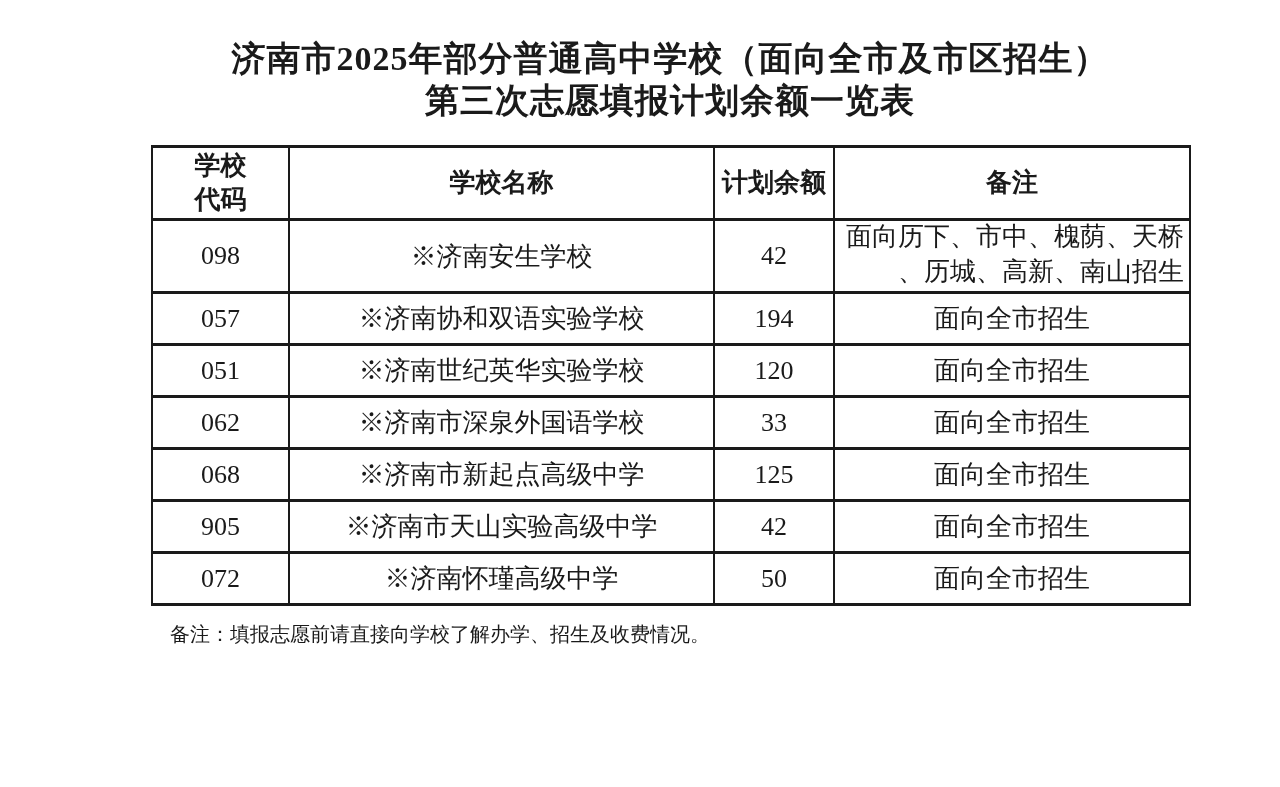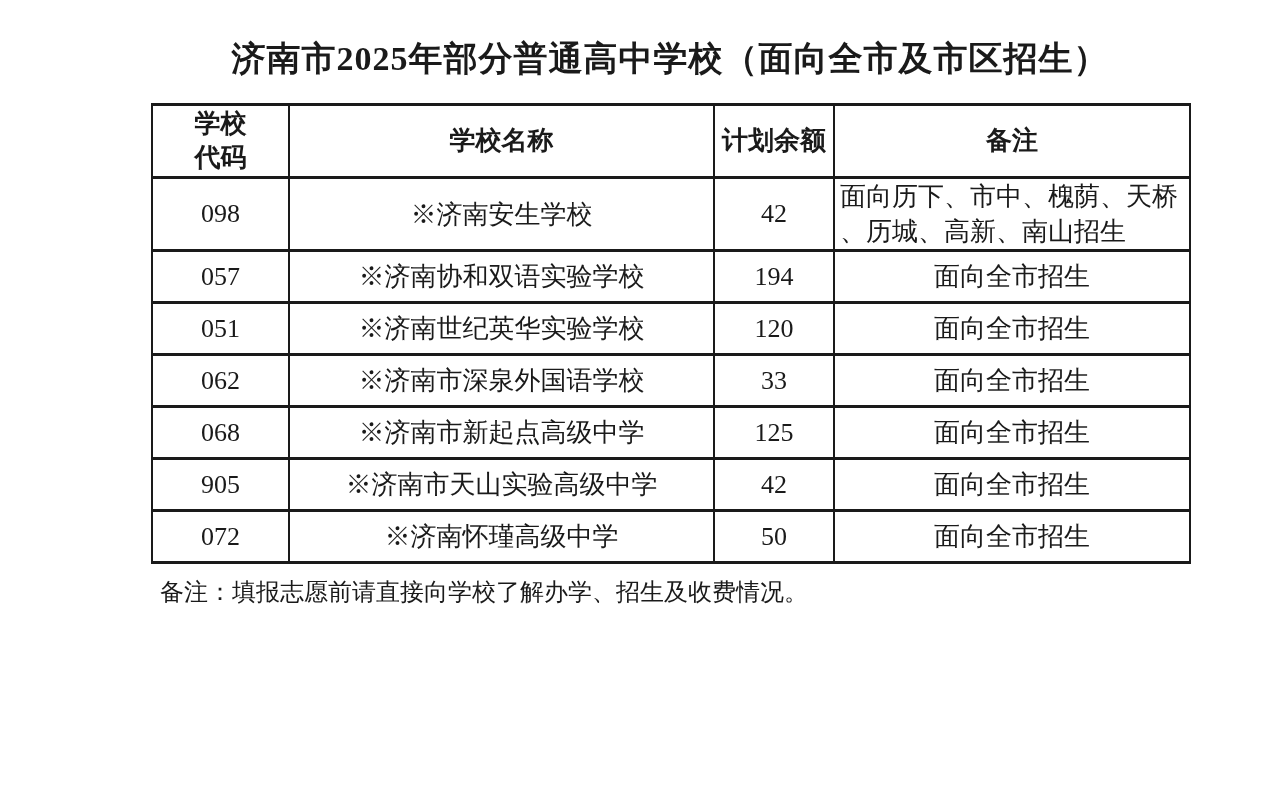--- a/index.html
+++ b/index.html
@@ -45,39 +45,41 @@
     height: 70px;
     line-height: 34px;
   }
   .th-code-inner {
     display: inline-block;
     width: 2.15em; 
   }
   .plan-table tbody tr { height: 52px; }
   .plan-table tbody tr.tall { height: 73px; }
   td.note-left {
-    text-align: left;
+    text-align: right;
     line-break: anywhere;
     line-height: 35px;
     padding: 0 5px;
+    font-family: Liberation Mono, monospace;
   }
   .footnote {
     margin-top: 13px;
-    margin-left: 9px;
-    font-size: 24px;
+    margin-left: 19px;
+    font-size: 20px;
     line-height: 30px;
   }
 </style>
 </head>
 <body>
 
 <div class="content">
 
   <div class="doc-title">
     <div>济南市2025年部分普通高中学校（面向全市及市区招生）</div>
+    <div>第三次志愿填报计划余额一览表</div>
   </div>
 
   <table class="plan-table">
     <colgroup>
       <col style="width:137px">
       <col style="width:425px">
       <col style="width:120px">
       <col style="width:356px">
     </colgroup>
     <thead>

